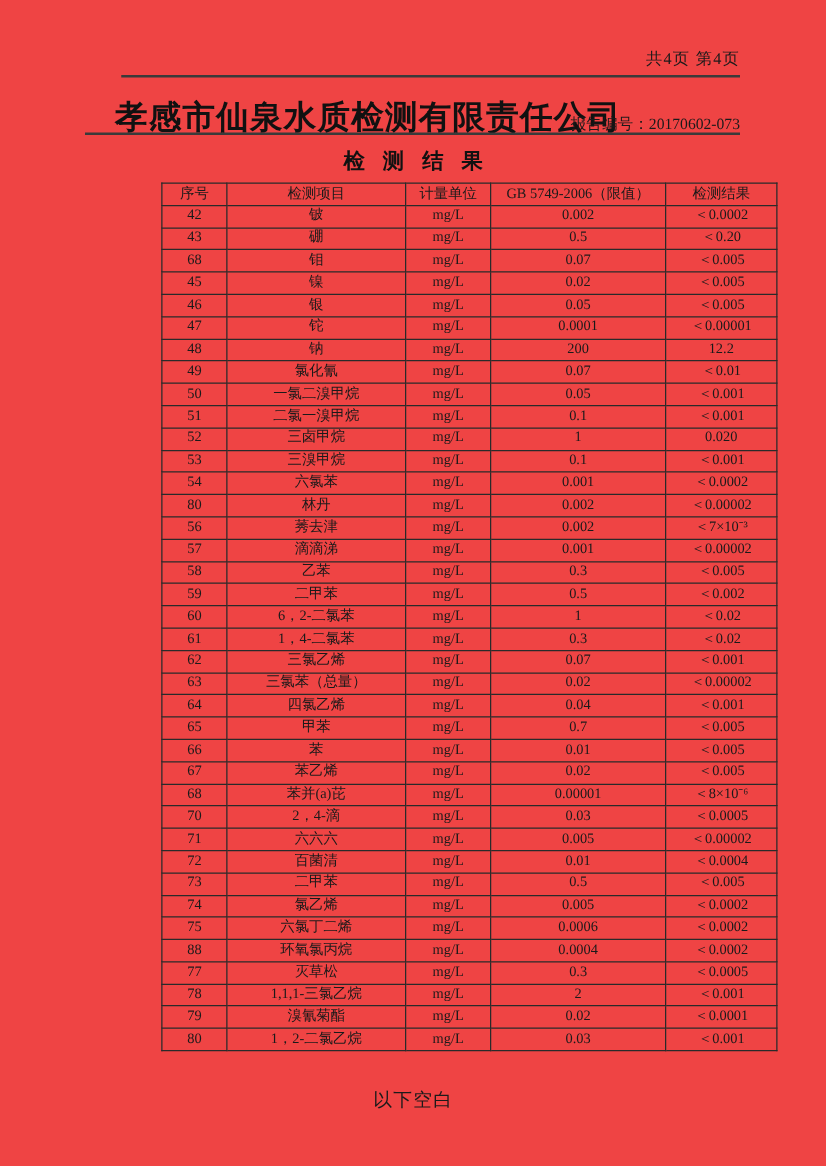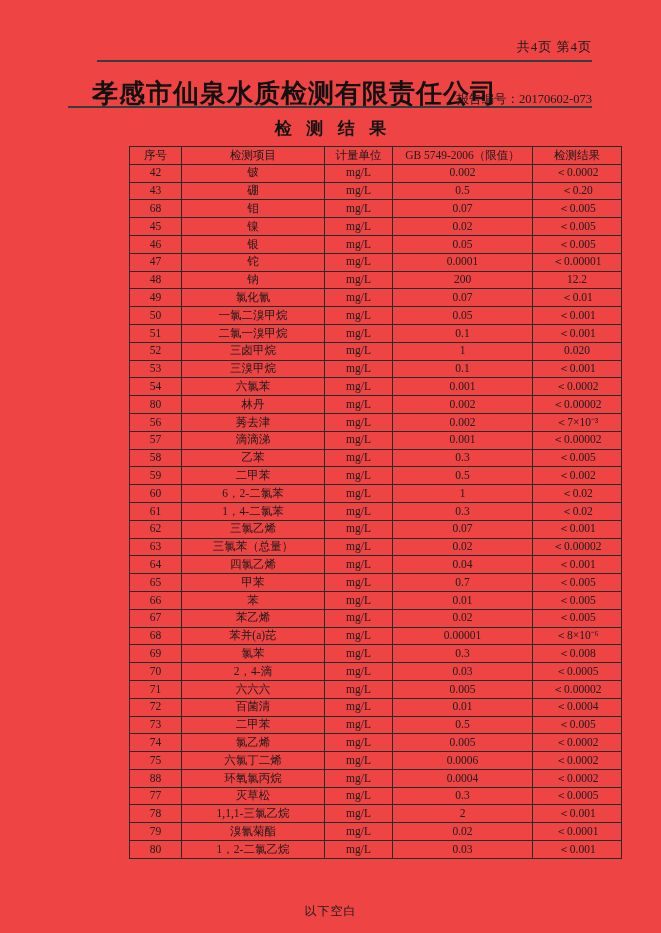--- a/index.html
+++ b/index.html
@@ -77,23 +77,22 @@
     padding:0 2px;
     font-weight:400;
     overflow:hidden;
     white-space:nowrap;
     line-height:1;
   }
   .footer-note{
     position:absolute;
     top:871px; left:0; width:100%;
     text-align:center;
-    font-size:12px;
+    font-size:15px;
     letter-spacing:1px;
-    margin-top:32px;
   }
 </style>
 </head>
 <body>
 
 <div class="page">
 
   <div class="page-info">共4页 第4页</div>
 
   <div class="rule-top"></div>
@@ -307,27 +306,20 @@
           <td>＜0.005</td>
         </tr>
         <tr>
           <td>68</td>
           <td>苯并(a)芘</td>
           <td>mg/L</td>
           <td>0.00001</td>
           <td>＜8×10⁻⁶</td>
         </tr>
         <tr>
-          <td>69</td>
-          <td>氯苯</td>
-          <td>mg/L</td>
-          <td>0.3</td>
-          <td>＜0.008</td>
-        </tr>
-        <tr>
           <td>70</td>
           <td>2，4-滴</td>
           <td>mg/L</td>
           <td>0.03</td>
           <td>＜0.0005</td>
         </tr>
         <tr>
           <td>71</td>
           <td>六六六</td>
           <td>mg/L</td>

